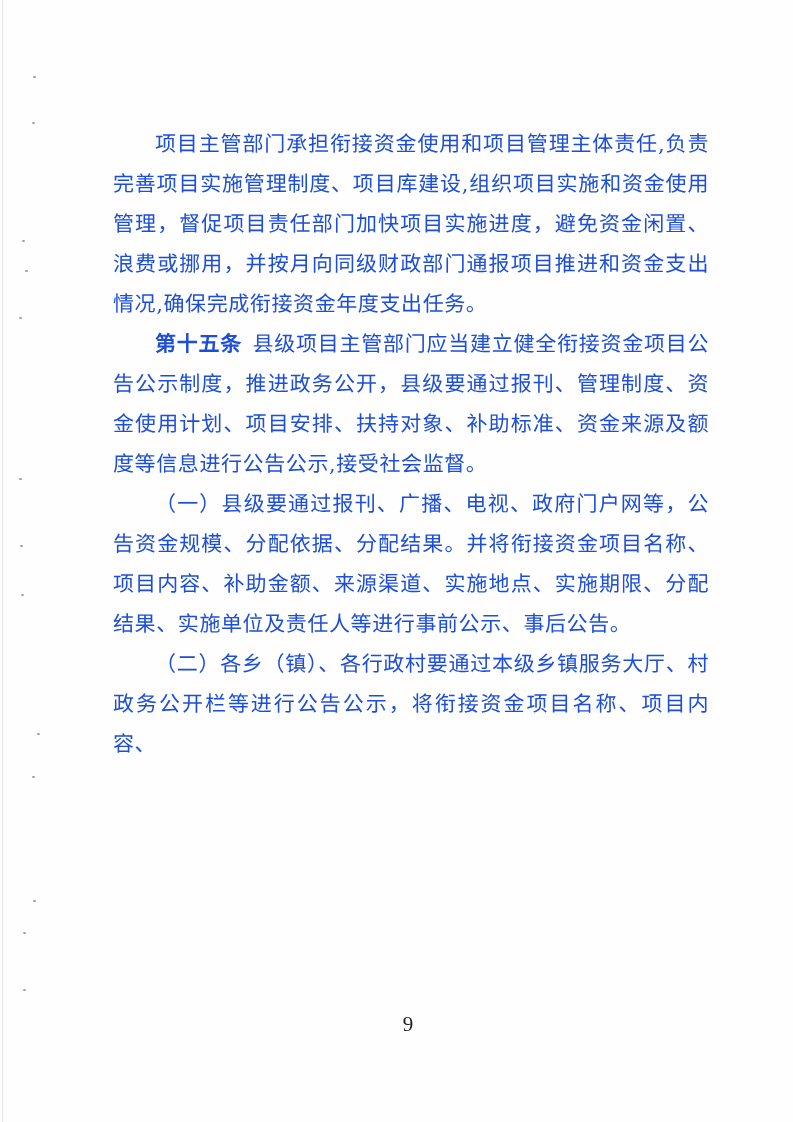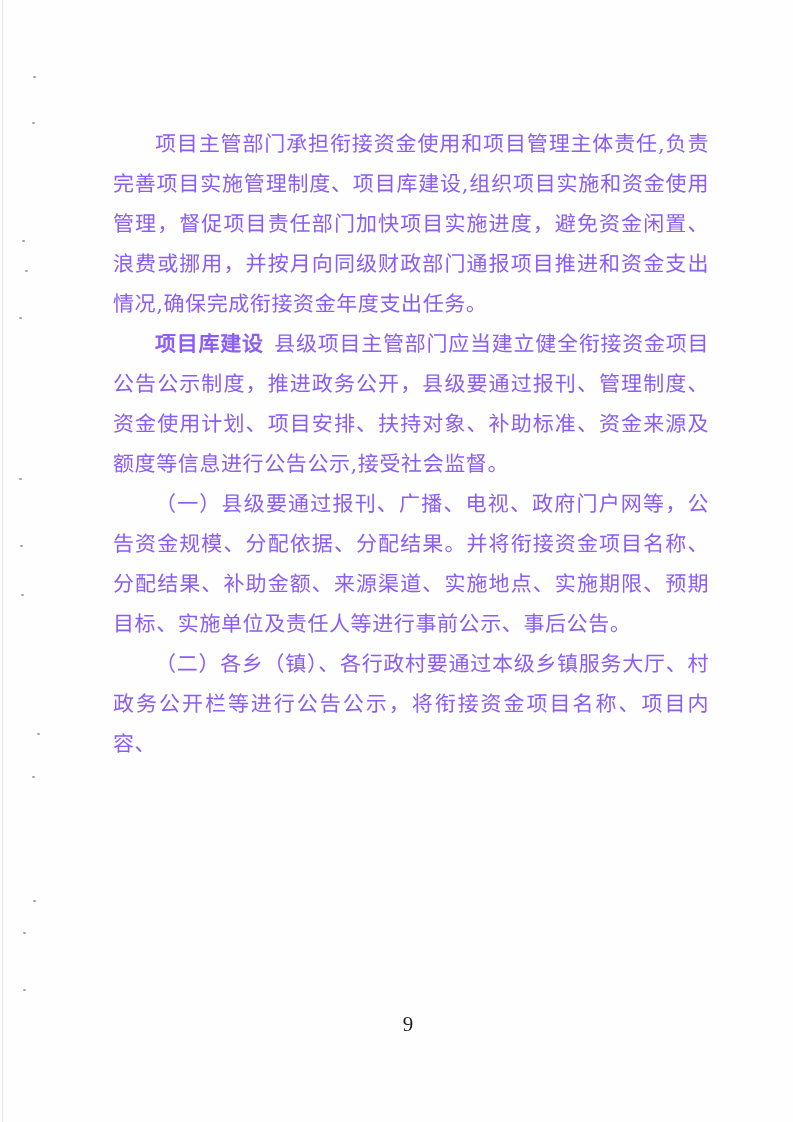--- a/index.html
+++ b/index.html
@@ -32,21 +32,21 @@
 
   
   .text-block {
     position: absolute;
     left: 113px;
     top: 124px;
     width: 596px;
     font-size: 21px;
     line-height: 40px;
     letter-spacing: 0.6px;
-    color: #8b5cf6;
+    color: #1d4ed8;
     text-align: justify;
   }
   .para {
     margin: 0;
     padding: 0;
     text-indent: 2em;
   }
   .lead {
     font-weight: 700;
   }
@@ -97,23 +97,23 @@
       <div class="speck" style="left: 23px; top: 932px;"></div>
       <div class="speck" style="left: 23px; top: 989px;"></div>
     </div>
 
   <main class="text-block">
 
     <p class="para"><span>项目主管部门承担衔接资金使用和项目管理主体责任,负责完善项目实施管理制度、项目库建设,组织项目实施和资金使用管理，督促项目责任部门加快项目实施进度，避免资金闲置、浪费或挪用，并按月向同级财政部门通报项目推进和资金支出情况,确保完成衔接资金年度支出任务。</span></p>
 
 
 
-    <p class="para"><b class="lead lead-narrow">项目库建设</b><span>县级项目主管部门应当建立健全衔接资金项目公告公示制度，推进政务公开，县级要通过报刊、管理制度、资金使用计划、项目安排、扶持对象、补助标准、资金来源及额度等信息进行公告公示,接受社会监督。</span></p>
+    <p class="para"><b class="lead lead-narrow">第十五条</b><span>县级项目主管部门应当建立健全衔接资金项目公告公示制度，推进政务公开，县级要通过报刊、管理制度、资金使用计划、项目安排、扶持对象、补助标准、资金来源及额度等信息进行公告公示,接受社会监督。</span></p>
 
-    <p class="para"><span>（一）县级要通过报刊、广播、电视、政府门户网等，公告资金规模、分配依据、分配结果。并将衔接资金项目名称、分配结果、补助金额、来源渠道、实施地点、实施期限、预期目标、实施单位及责任人等进行事前公示、事后公告。</span></p>
+    <p class="para"><span>（一）县级要通过报刊、广播、电视、政府门户网等，公告资金规模、分配依据、分配结果。并将衔接资金项目名称、项目内容、补助金额、来源渠道、实施地点、实施期限、分配结果、实施单位及责任人等进行事前公示、事后公告。</span></p>
 
     <p class="para"><span>（二）各乡（镇）、各行政村要通过本级乡镇服务大厅、村政务公开栏等进行公告公示，将衔接资金项目名称、项目内容、</span></p>
 
   </main>
 
   <div class="page-number">9</div>
 
 </div>
 
 </body></html>

